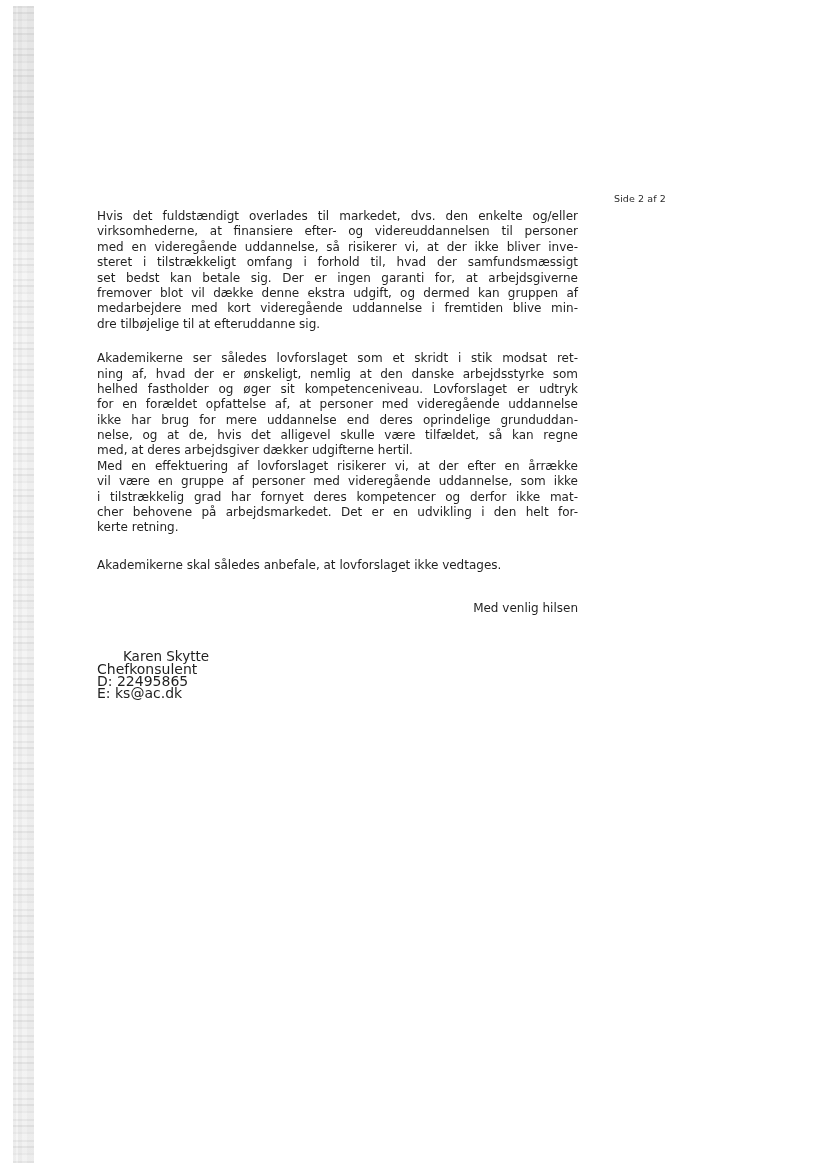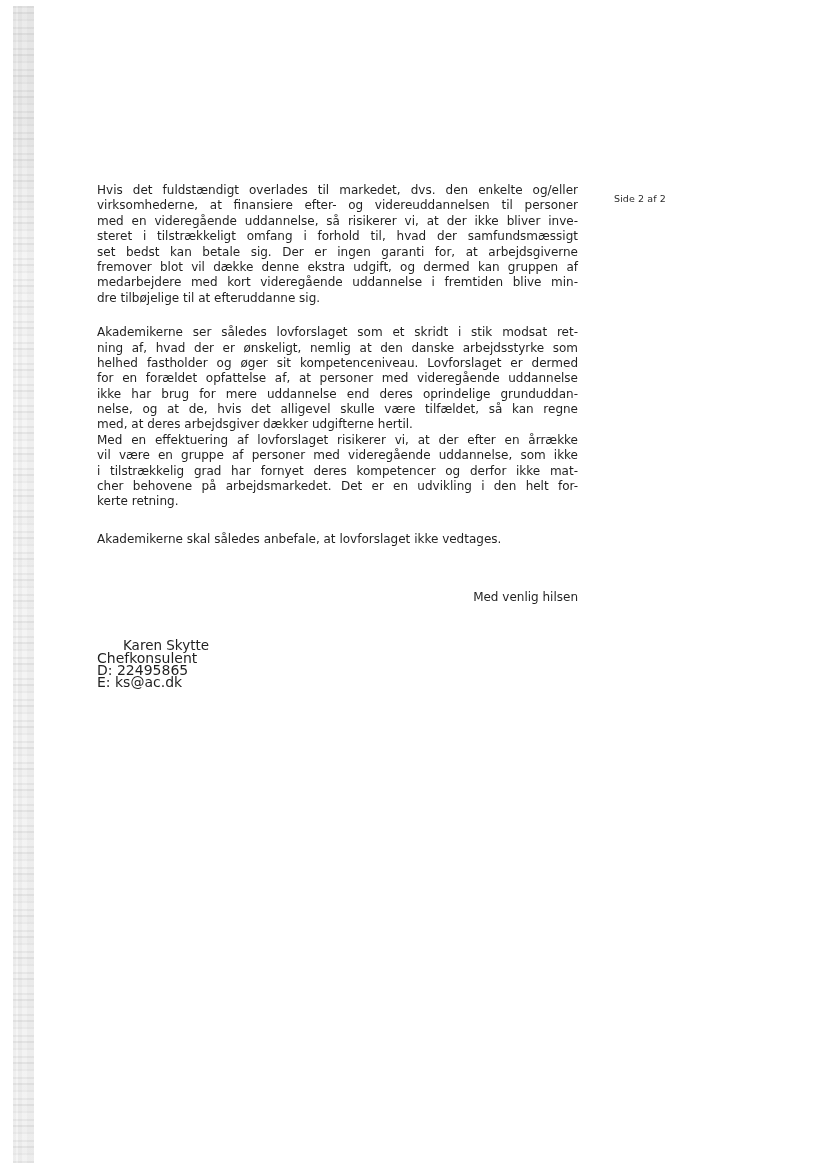--- a/index.html
+++ b/index.html
@@ -43,40 +43,40 @@
     left: 614px;
     top: 193px;
     font-size: 9.5px;
     line-height: 11px;
     color: #2b2b2b;
     letter-spacing: 0.1px;
   }
   .letter {
     position: absolute;
     left: 97px;
-    top: 183px;
+    top: 209px;
     width: 481px;
     color: #1f1f1f;
     font-size: 12px;
     line-height: 15.4px;
   }
   .para { margin: 0; }
   .para .line {
     text-align: justify;
     text-align-last: justify;
     white-space: nowrap;
     height: 15.4px;
   }
   .para .line.last {
     text-align-last: left;
   }
   .para.p1 { margin-bottom: 19px; }
   .para.p2 { }
   .para.p3 { margin-bottom: 22px; }
-  .para.p4 { margin-bottom: 43px; }
+  .para.p4 { margin-bottom: 28px; }
   .closing { margin-bottom: 32px; text-align: right; }
   .sig-name {
     font-size: 13.5px;
     line-height: 14px;
     color: #1f1f1f;
     margin-left: 26px;
   }
   .sig-small {
     font-size: 14px;
     line-height: 12.3px;
@@ -101,21 +101,21 @@
       <div class="line">steret i tilstrækkeligt omfang i forhold til, hvad der samfundsmæssigt</div>
       <div class="line">set bedst kan betale sig. Der er ingen garanti for, at arbejdsgiverne</div>
       <div class="line">fremover blot vil dække denne ekstra udgift, og dermed kan gruppen af</div>
       <div class="line">medarbejdere med kort videregående uddannelse i fremtiden blive min-</div>
       <div class="line last">dre tilbøjelige til at efteruddanne sig.</div>
     </div>
 
     <div class="para p2">
       <div class="line">Akademikerne ser således lovforslaget som et skridt i stik modsat ret-</div>
       <div class="line">ning af, hvad der er ønskeligt, nemlig at den danske arbejdsstyrke som</div>
-      <div class="line">helhed fastholder og øger sit kompetenceniveau. Lovforslaget er dermed</div>
+      <div class="line">helhed fastholder og øger sit kompetenceniveau. Lovforslaget er udtryk</div>
       <div class="line">for en forældet opfattelse af, at personer med videregående uddannelse</div>
       <div class="line">ikke har brug for mere uddannelse end deres oprindelige grunduddan-</div>
       <div class="line">nelse, og at de, hvis det alligevel skulle være tilfældet, så kan regne</div>
       <div class="line last">med, at deres arbejdsgiver dækker udgifterne hertil.</div>
     </div>
 
     <div class="para p3">
       <div class="line">Med en effektuering af lovforslaget risikerer vi, at der efter en årrække</div>
       <div class="line">vil være en gruppe af personer med videregående uddannelse, som ikke</div>
       <div class="line">i tilstrækkelig grad har fornyet deres kompetencer og derfor ikke mat-</div>

